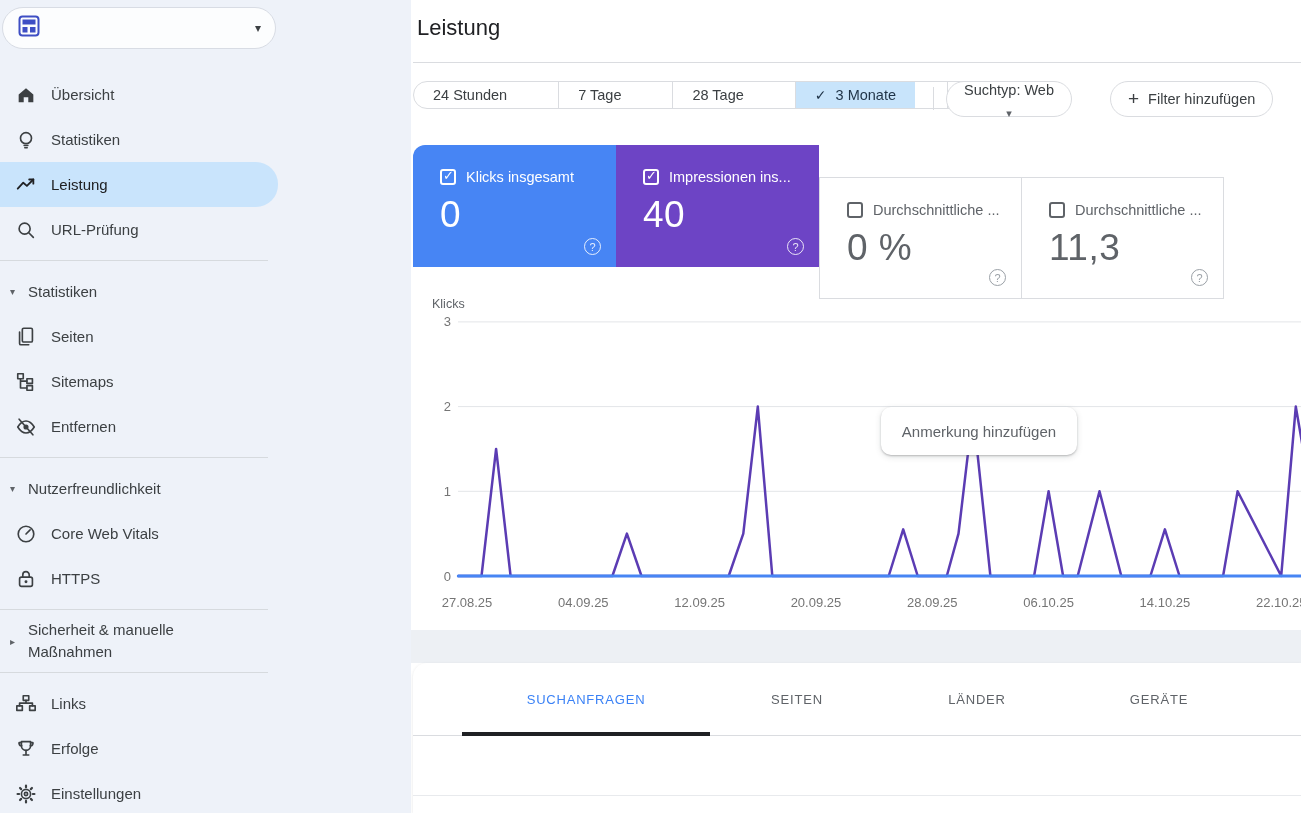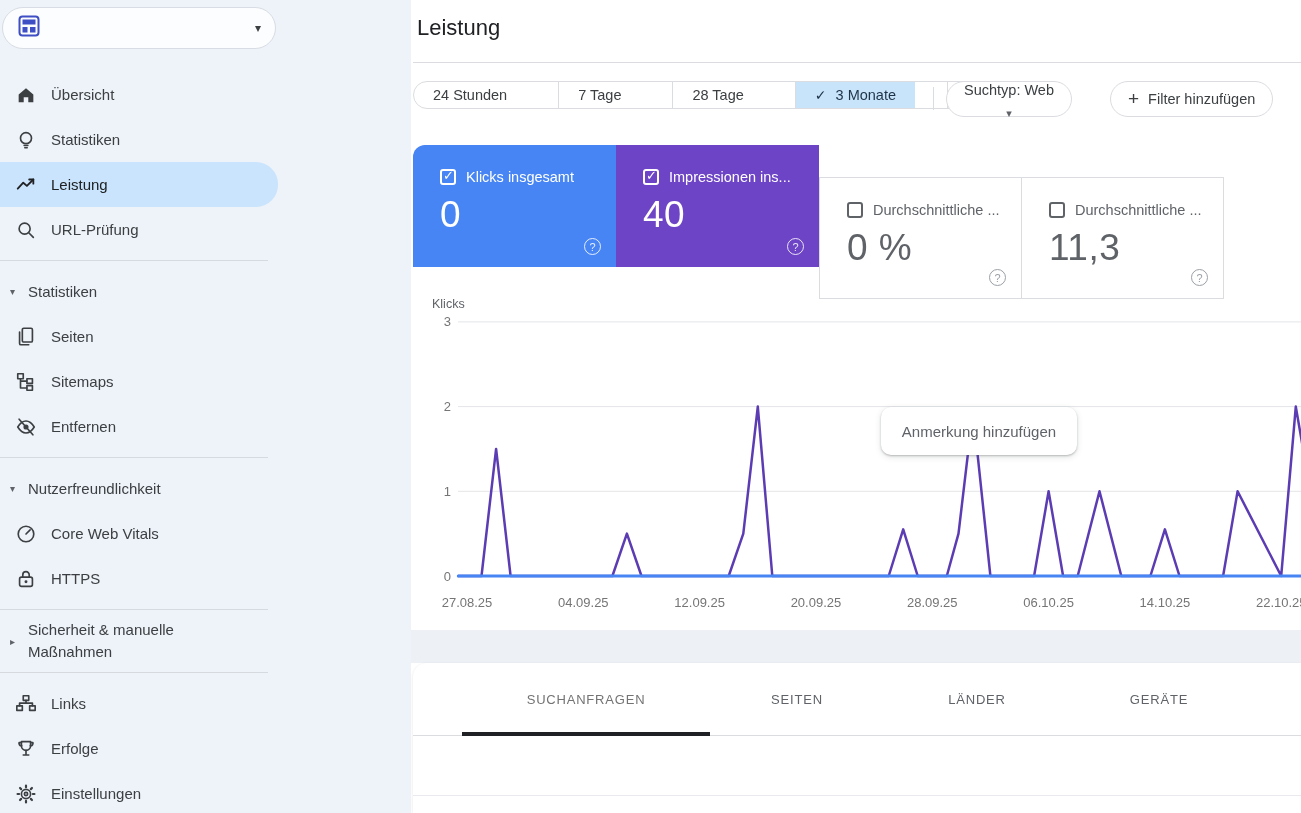--- a/index.html
+++ b/index.html
@@ -91,21 +91,21 @@
   
   .table-card {
     position:absolute; left:413px; top:663px; width:888px; height:150px; background:#fff;
     border-radius:14px 0 0 0; box-shadow:0 1px 3px rgba(60,64,67,.15);
   }
   .tabs-row { position:relative; height:73px; border-bottom:1px solid #dadce0; }
   .tab {
     position:absolute; top:0; height:73px; display:flex; align-items:center; justify-content:center;
     font-size:13px; letter-spacing:.8px; font-weight:500; color:#5f6368; cursor:pointer; text-transform:uppercase;
   }
-  .tab.active { color:#737373; }
+  .tab.active { color:#3b82f6; }
   .tab .underline { position:absolute; left:0; bottom:0; width:100%; height:4px; background:#202124; }
   .table-inner-divider { position:absolute; left:0; top:132px; width:100%; height:1px; background:#e8eaed; }
 </style>
 </head>
 <body>
 
 <div class="sidebar">
   <div class="prop-select">
     <span class="ic">
       <svg width="24" height="24" viewBox="0 0 24 24">

